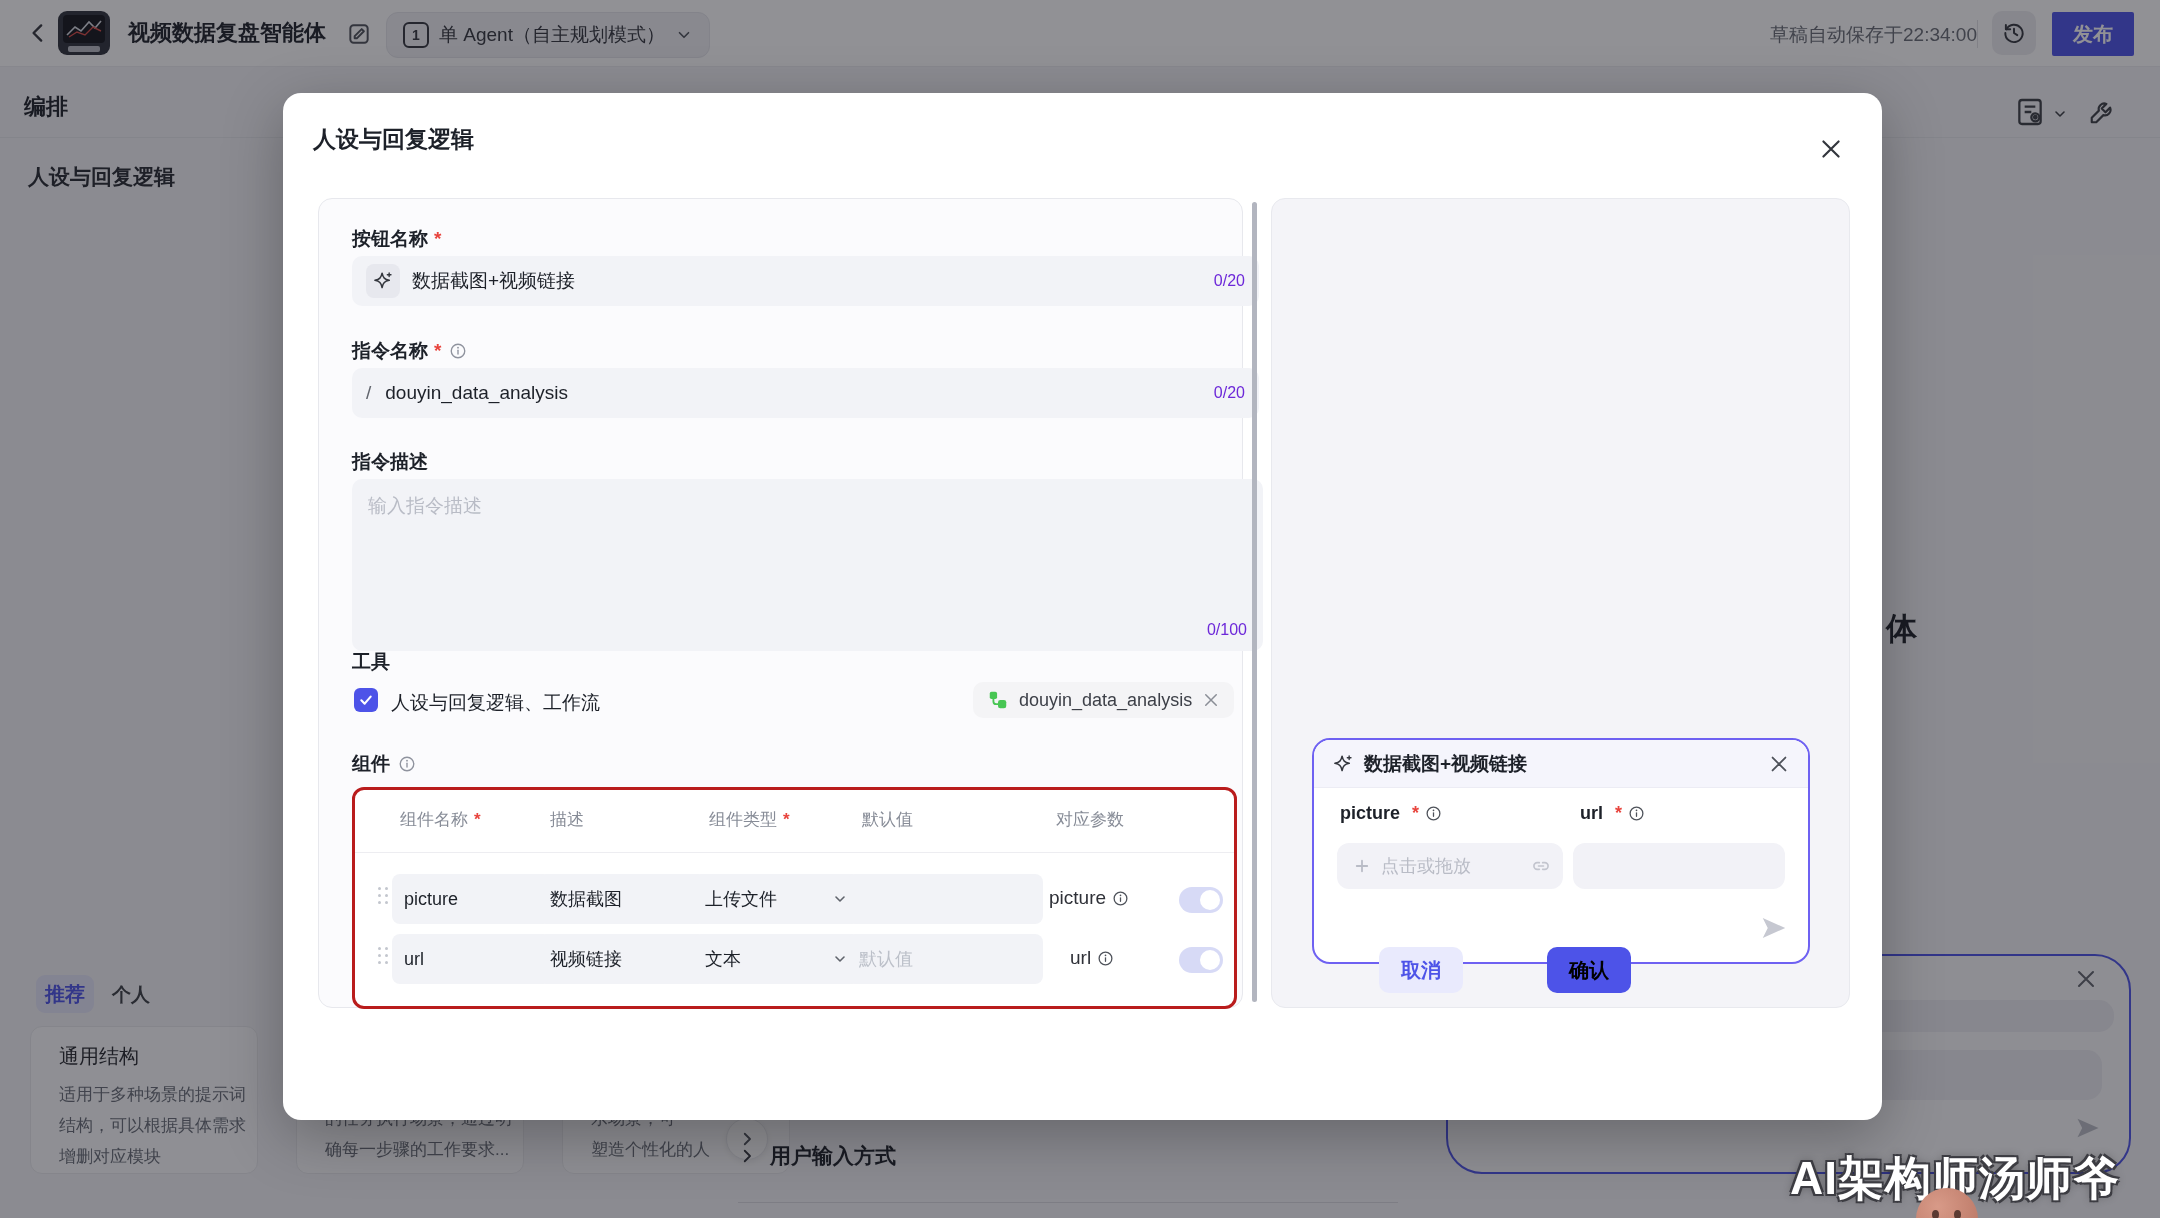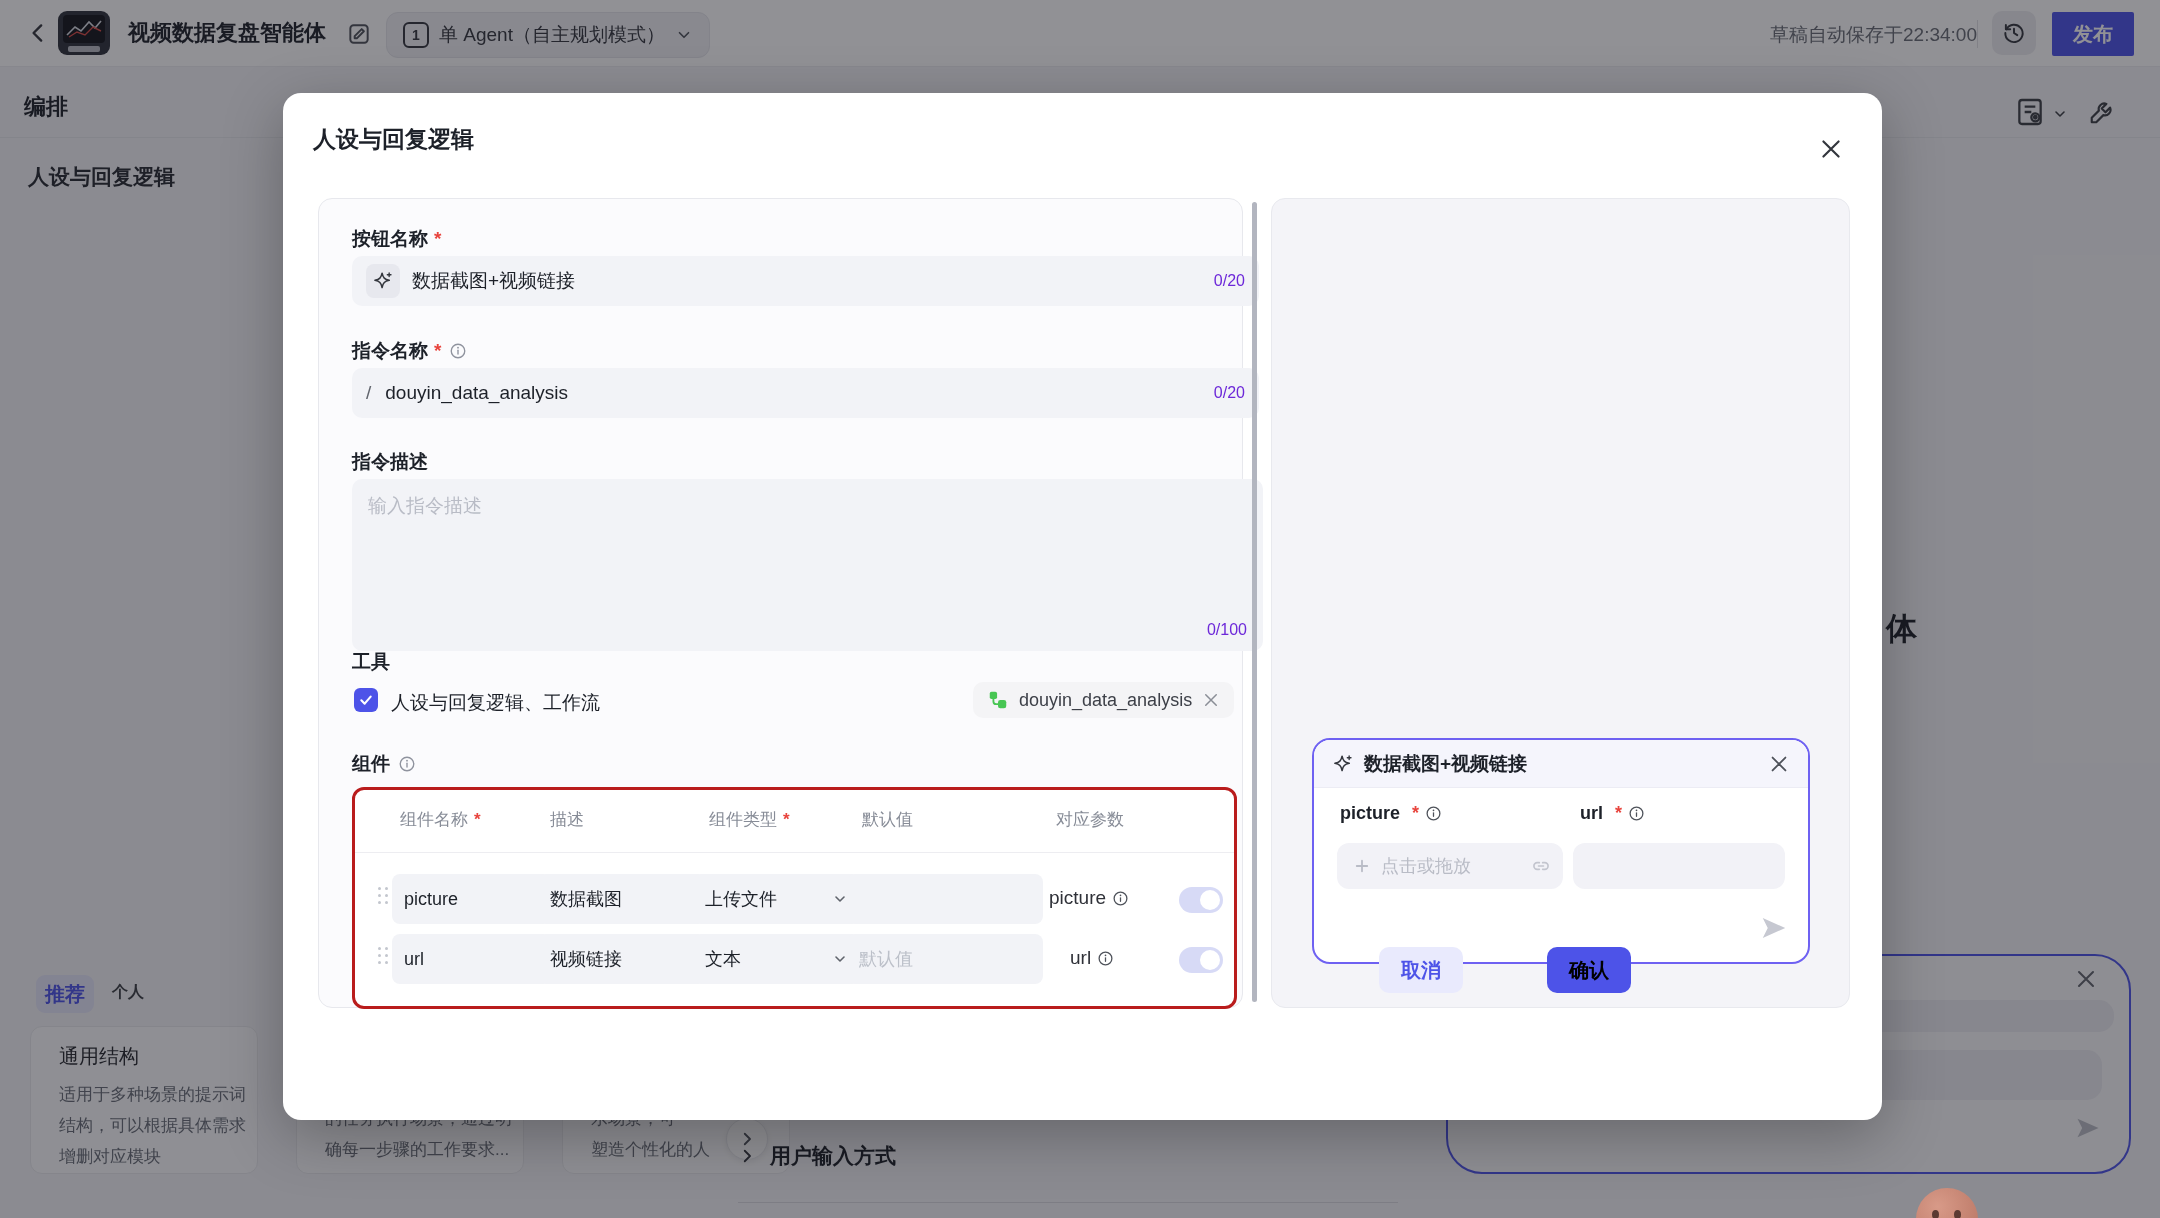--- a/index.html
+++ b/index.html
@@ -20,21 +20,21 @@
   .autosave{font-size:19px;color:#696d75;}
   .iconbtn{border-radius:10px;background:#ededf0;display:flex;align-items:center;justify-content:center;}
   .publish{position:absolute;left:2052px;top:12px;width:82px;height:44px;border-radius:2px;background:#4d53e8;
            color:#fff;font-size:20px;font-weight:600;display:flex;align-items:center;justify-content:center;}
   .secdivider{position:absolute;left:0;top:137px;width:2160px;height:1px;background:#e7e8ec;}
   .navtab{position:absolute;left:24px;top:92px;font-size:22px;font-weight:bold;color:#1d2129;}
   .persona{position:absolute;left:28px;top:163px;font-size:21px;font-weight:600;color:#272a31;}
   .frag{position:absolute;left:1886px;top:608px;font-size:31px;font-weight:bold;color:#1d2129;}
   .tabchip{position:absolute;left:36px;top:975px;width:58px;height:38px;border-radius:9px;background:#e5e6fa;
            color:#4d53e8;font-size:20px;font-weight:600;display:flex;align-items:center;justify-content:center;}
-  .tabplain{position:absolute;left:112px;top:982px;font-size:16px;font-weight:600;color:#3c3f45;}
+  .tabplain{position:absolute;left:112px;top:982px;font-size:19px;font-weight:600;color:#3c3f45;}
   .tcard{position:absolute;top:1026px;width:226px;height:146px;border-radius:12px;background:#fcfcfd;border:1px solid #e8e9ed;}
   .tcard .t{position:absolute;left:28px;top:16px;font-size:20px;color:#27292f;}
   .tcard .d{position:absolute;left:28px;top:52px;font-size:17px;line-height:31px;color:#686d77;}
   .circlebtn{position:absolute;left:726px;top:1118px;width:40px;height:40px;border-radius:50%;background:#ffffff;
              border:1px solid #e8e9ed;display:flex;align-items:center;justify-content:center;box-shadow:0 2px 6px rgba(0,0,0,.08);}
   .uinput-row{position:absolute;left:738px;top:1142px;display:flex;align-items:center;gap:14px;}
   .uinput-row .txt{font-size:21px;font-weight:bold;color:#1d2129;}
   .hr2{position:absolute;left:738px;top:1202px;width:660px;height:1px;background:#d9dadf;}
   .bgcard{position:absolute;left:1446px;top:954px;width:681px;height:216px;border-radius:36px;border:2px solid #4d53e8;background:#f9f9fb;}
   .bgband{position:absolute;background:#ececf1;border-radius:15px;}
@@ -397,18 +397,19 @@
         <svg width="30" height="30" viewBox="0 0 24 24" fill="#c6c8d1">
             <path d="M3 4l18 8-18 8 4-8-4-8z"></path>
           </svg>
       </span>
     </div>
   </div>
 
   <div class="btn cancel">取消</div>
   <div class="btn ok">确认</div>
 
+  <div id="wm">AI架构师汤师爷</div>
   <div id="avatar">
     <span class="eye" style="left:16px;"></span>
       <span class="eye" style="left:38px;"></span>
   </div>
 
 </div>
 
 </body></html>

